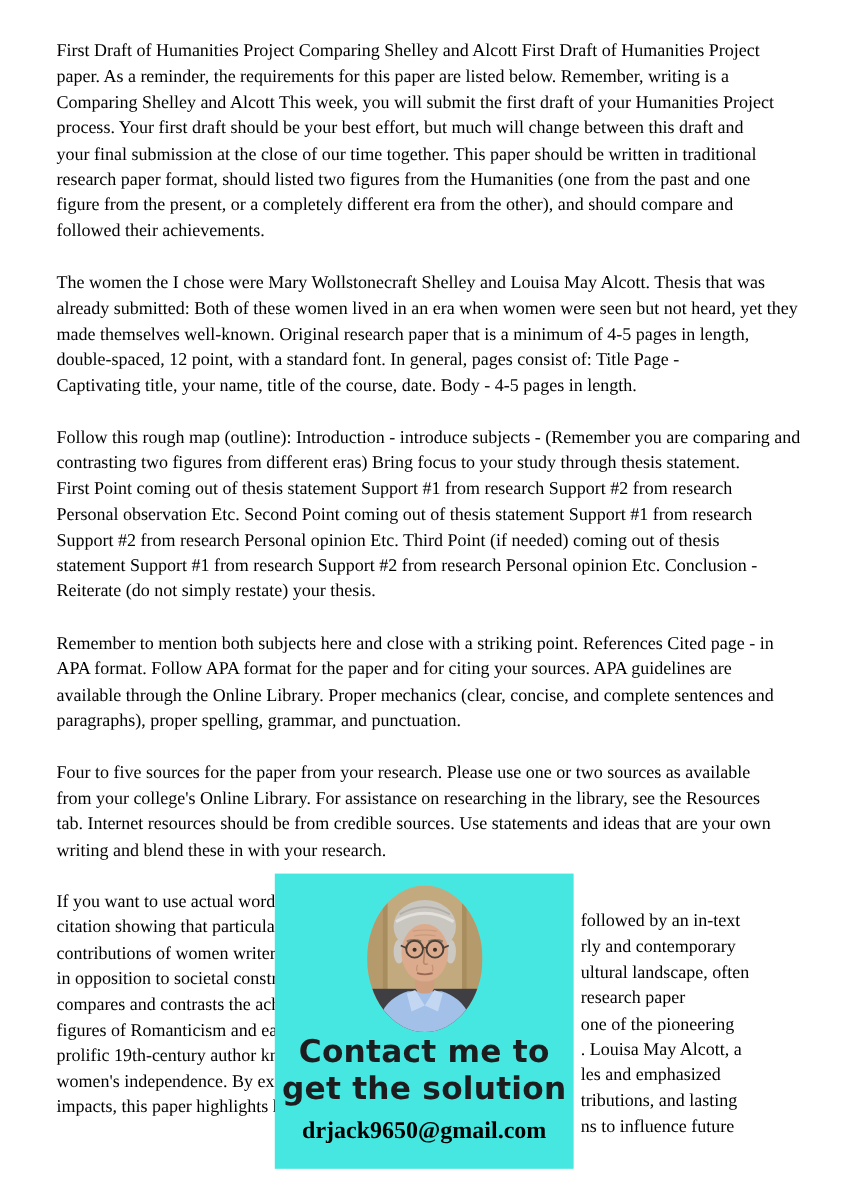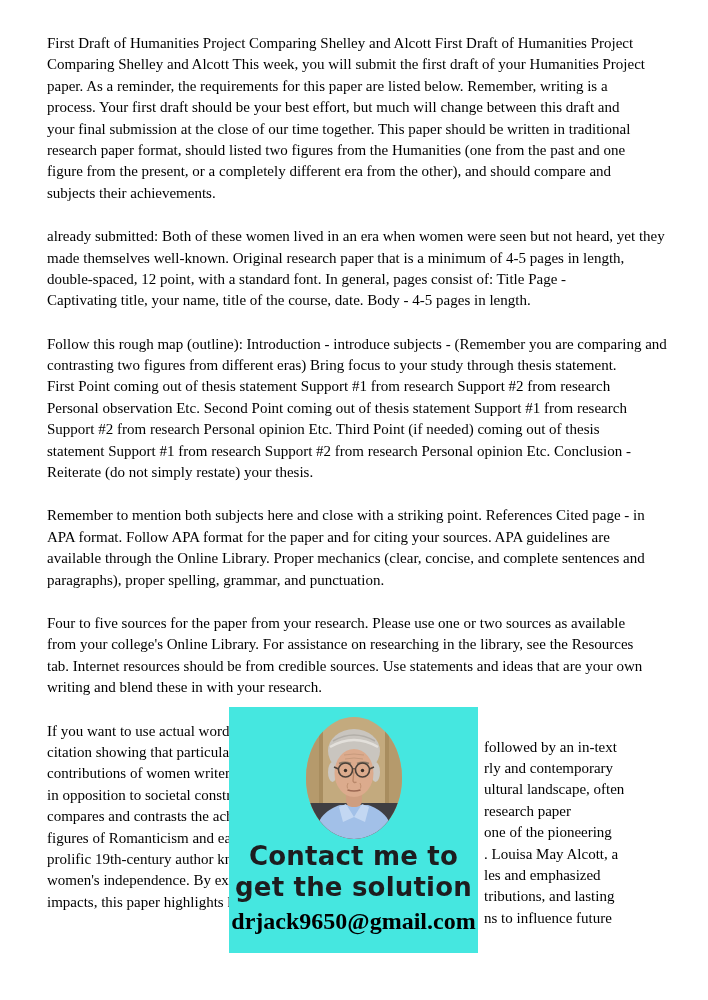--- a/index.html
+++ b/index.html
@@ -54,45 +54,46 @@
     font-size: 26px;
     line-height: 31px;
     color: #1d1d1f;
     letter-spacing: 0.2px;
     white-space: pre;
   }
   .ad-heading.first { margin-top: 2px; }
   .ad-email {
     font-family: "Liberation Serif", serif;
     font-weight: 700;
-    font-size: 24px;
+    font-size: 20px;
     line-height: 30px;
     color: #000000;
     margin-top: 3px;
     white-space: pre;
   }
 </style>
 </head>
 <body style="background: rgb(255, 255, 255);">
 
 <div class="page">
   <div class="doc">
 
     <div id="para-host">
         <div class="para">
           <div class="line">First Draft of Humanities Project Comparing Shelley and Alcott First Draft of Humanities Project</div>
+          <div class="line">paper. As a reminder, the requirements for this paper are listed below. Remember, writing is a</div>
           <div class="line">Comparing Shelley and Alcott This week, you will submit the first draft of your Humanities Project</div>
-          <div class="line">paper. As a reminder, the requirements for this paper are listed below. Remember, writing is a</div>
           <div class="line">process. Your first draft should be your best effort, but much will change between this draft and</div>
           <div class="line">your final submission at the close of our time together. This paper should be written in traditional</div>
           <div class="line">research paper format, should listed two figures from the Humanities (one from the past and one</div>
           <div class="line">figure from the present, or a completely different era from the other), and should compare and</div>
-          <div class="line">subjects their achievements.</div>
+          <div class="line">followed their achievements.</div>
         </div>
         <div class="para">
+          <div class="line">The women the I chose were Mary Wollstonecraft Shelley and Louisa May Alcott. Thesis that was</div>
           <div class="line">already submitted: Both of these women lived in an era when women were seen but not heard, yet they</div>
           <div class="line">made themselves well-known. Original research paper that is a minimum of 4-5 pages in length,</div>
           <div class="line">double-spaced, 12 point, with a standard font. In general, pages consist of: Title Page -</div>
           <div class="line">Captivating title, your name, title of the course, date. Body - 4-5 pages in length.</div>
         </div>
         <div class="para">
           <div class="line">Follow this rough map (outline): Introduction - introduce subjects - (Remember you are comparing and</div>
           <div class="line">contrasting two figures from different eras) Bring focus to your study through thesis statement.</div>
           <div class="line">First Point coming out of thesis statement Support #1 from research Support #2 from research</div>
           <div class="line">Personal observation Etc. Second Point coming out of thesis statement Support #1 from research</div>

